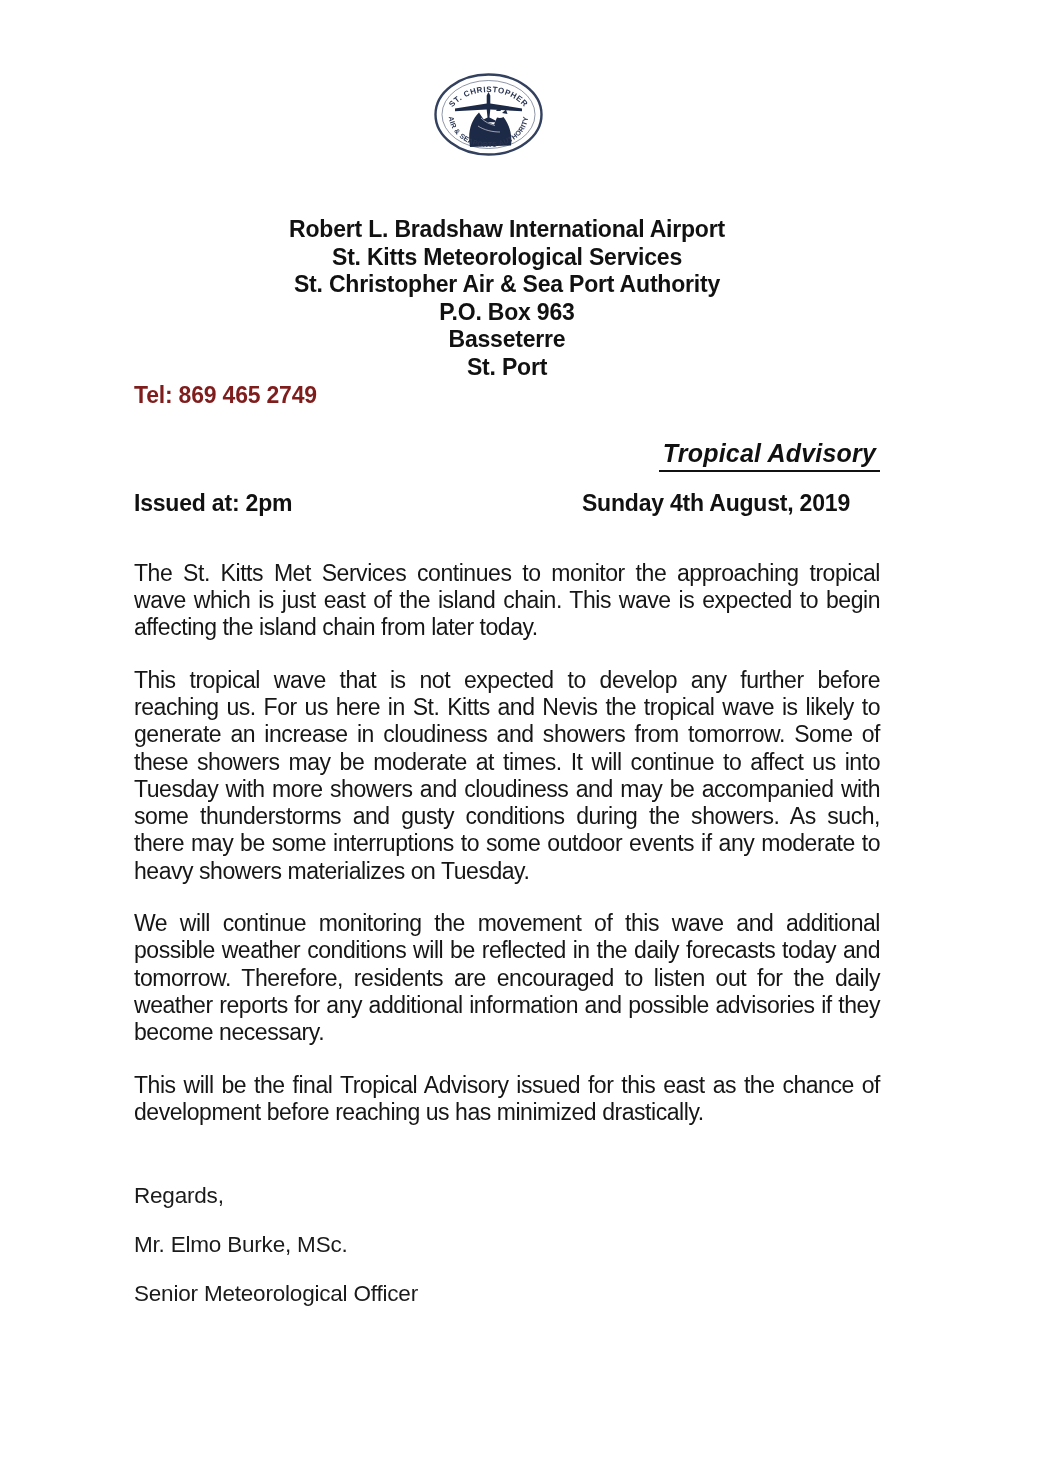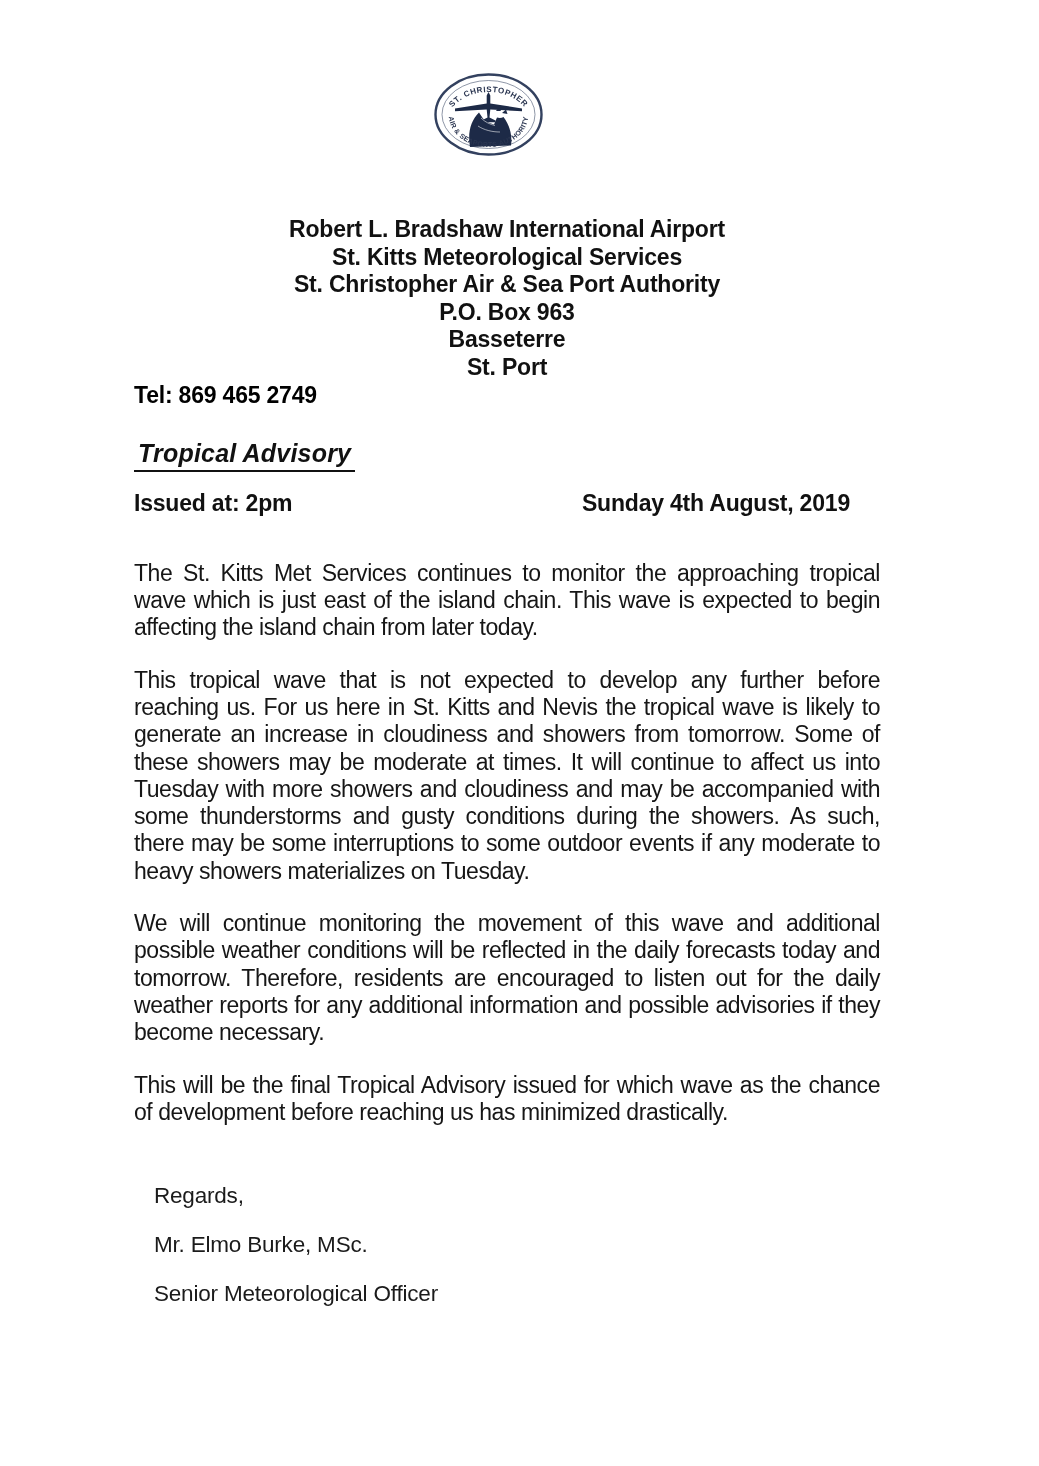--- a/index.html
+++ b/index.html
@@ -34,26 +34,26 @@
     line-height: 27.6px;
     letter-spacing: -0.2px;
     color: #111;
   }
   .tel-row {
     display: flex;
     font-weight: bold;
     font-size: 23px;
     line-height: 27.6px;
     letter-spacing: -0.2px;
-    color: #000000;
+    color: #7f1d1d;
   }
   .tel-row .fax { margin-left: auto; margin-right: 32px; }
   .title-row {
     margin-top: 30px;
-    text-align: left;
+    text-align: right;
   }
   .doc-title {
     display: inline-block;
     font-size: 25px;
     font-weight: bold;
     font-style: italic;
     letter-spacing: 0.2px;
     color: #111;
     border-bottom: 2.5px solid #111;
     padding: 0 4px 2px 4px;
@@ -70,21 +70,21 @@
   .issued-row .date { margin-left: auto; margin-right: 30px; text-align: center; }
   .body-text { margin-top: 42px; }
   .body-text p {
     font-size: 23px;
     line-height: 27.3px;
     letter-spacing: -0.45px;
     text-align: justify;
     color: #161616;
     margin-bottom: 25px;
   }
-  .signature { margin-top: 56px; margin-left: 20px; }
+  .signature { margin-top: 56px; }
   .signature div {
     font-size: 22.5px;
     line-height: 28px;
     letter-spacing: -0.2px;
     color: #1b1b1b;
     margin-bottom: 21px;
   }
 </style>
 </head>
 <body>
@@ -137,21 +137,21 @@
 
     <div class="issued-row">
       <span>Issued at: 2pm</span>
       <span class="date">Sunday 4th August, 2019</span>
     </div>
 
     <div class="body-text">
       <p>The St. Kitts Met Services continues to monitor the approaching tropical wave which is just east of the island chain. This wave is expected to begin affecting the island chain from later today.</p>
       <p>This tropical wave that is not expected to develop any further before reaching us. For us here in St. Kitts and Nevis the tropical wave is likely to generate an increase in cloudiness and showers from tomorrow. Some of these showers may be moderate at times. It will continue to affect us into Tuesday with more showers and cloudiness and may be accompanied with some thunderstorms and gusty conditions during the showers. As such, there may be some interruptions to some outdoor events if any moderate to heavy showers materializes on Tuesday.</p>
       <p>We will continue monitoring the movement of this wave and additional possible weather conditions will be reflected in the daily forecasts today and tomorrow. Therefore, residents are encouraged to listen out for the daily weather reports for any additional information and possible advisories if they become necessary.</p>
-      <p>This will be the final Tropical Advisory issued for which wave as the chance of development before reaching us has minimized drastically.</p>
+      <p>This will be the final Tropical Advisory issued for this east as the chance of development before reaching us has minimized drastically.</p>
     </div>
 
     <div class="signature">
       <div>Regards,</div>
       <div>Mr. Elmo Burke, MSc.</div>
       <div>Senior Meteorological Officer</div>
     </div>
 
   </div>
 </div>

